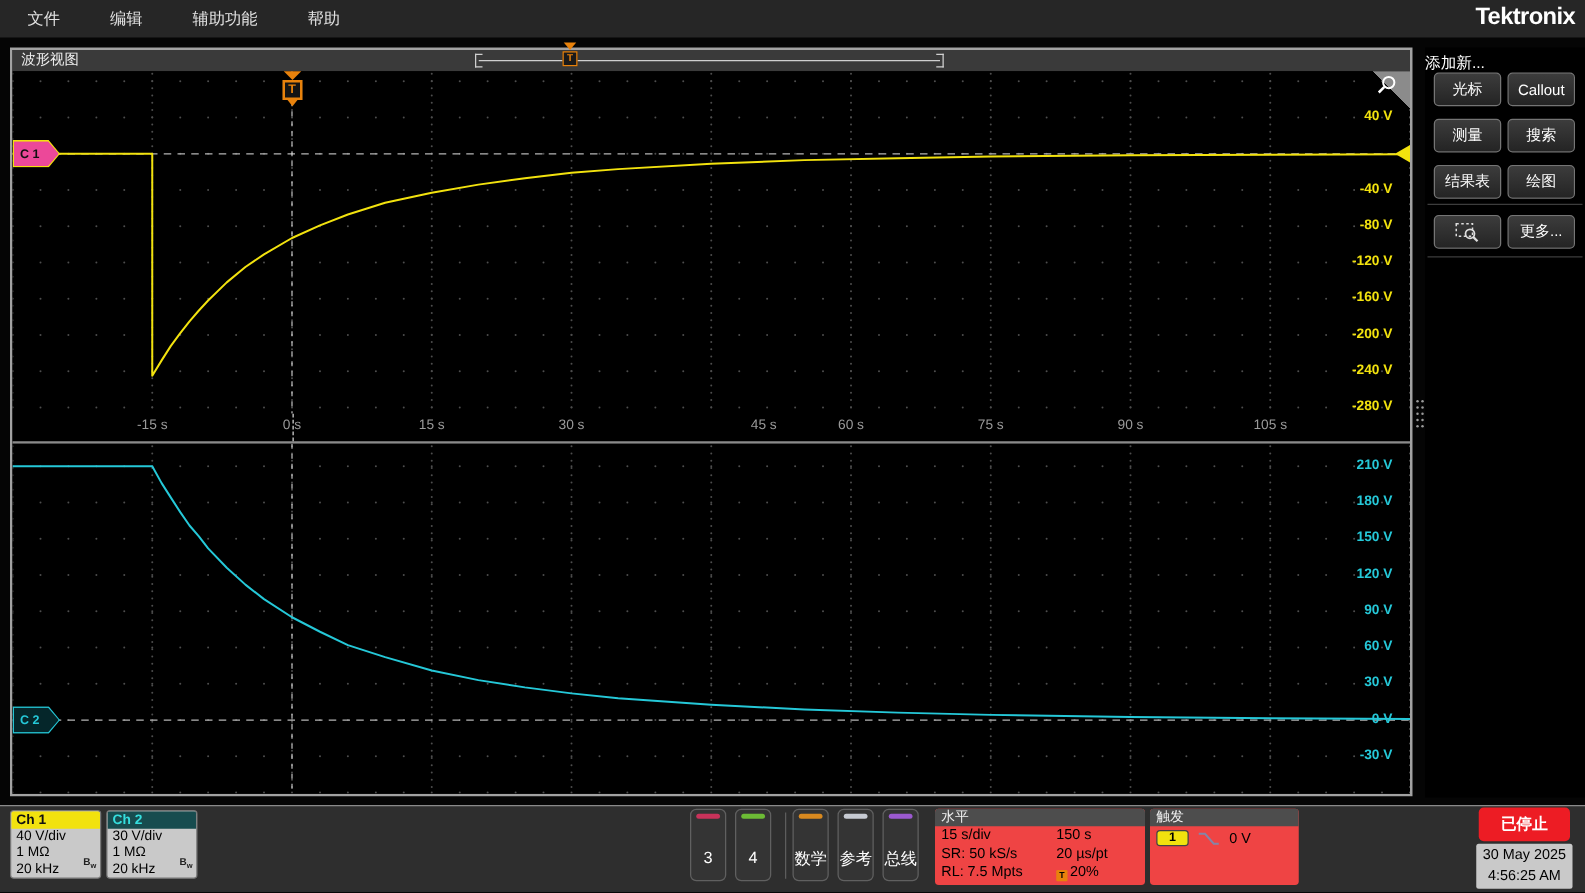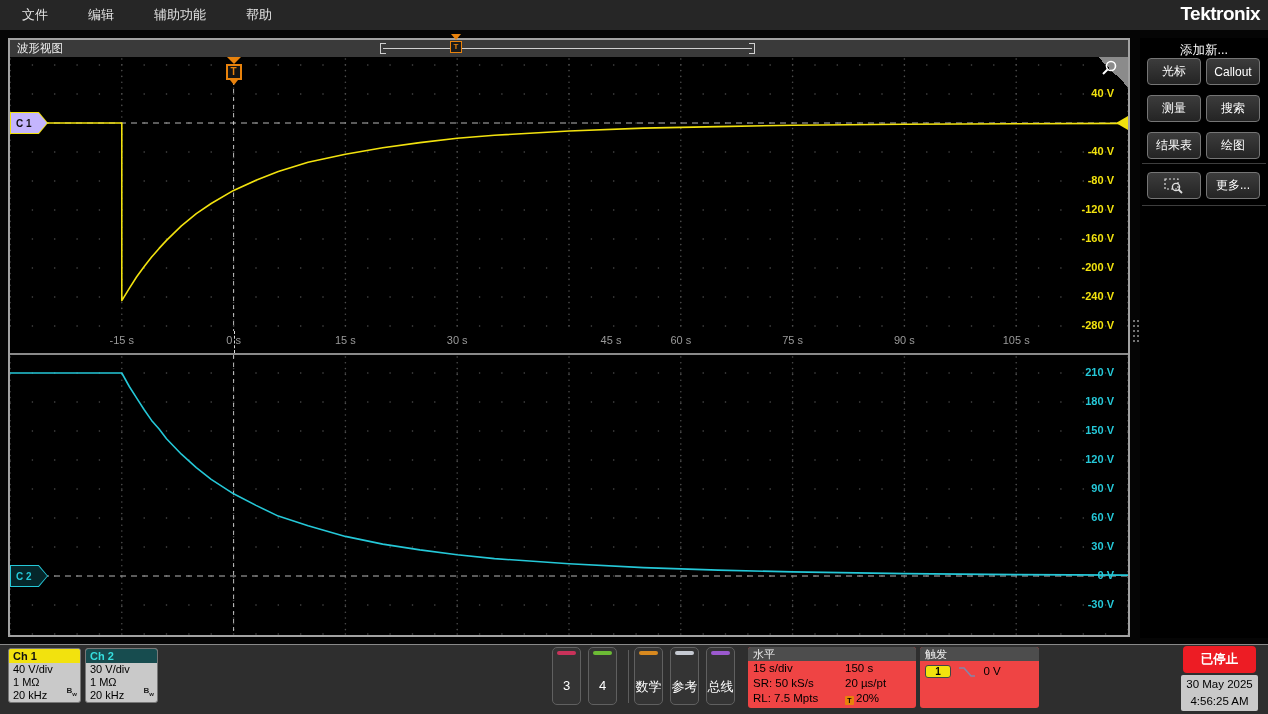--- a/index.html
+++ b/index.html
@@ -31,40 +31,40 @@
   .xaxis{position:absolute;left:0;top:291px;width:1118px;height:24px;background:#000;border-bottom:2px solid #8a8a8a;}
   .xaxis .xlab{position:absolute;top:3px;color:#9a9a9a;font-size:11px;transform:translateX(-50%);}
   .xaxis .xtrig{position:absolute;top:0;height:22px;width:0;border-left:1px dashed #d8d8d8;}
 
   .ylab{position:absolute;right:14px;font-size:11px;font-weight:600;white-space:nowrap;}
 
   .ch-badge{position:absolute;left:0;width:38px;height:22px;font-size:10px;font-weight:bold;}
   .ch-badge .outer{position:absolute;inset:0;clip-path:polygon(0 0,76% 0,100% 50%,76% 100%,0 100%);}
   .ch-badge .inner{position:absolute;left:1px;top:1px;width:36px;height:20px;clip-path:polygon(0 0,76% 0,100% 50%,76% 100%,0 100%);display:flex;align-items:center;padding-left:5px;}
   .badge-c1 .outer{background:#f2e20e;}
-  .badge-c1 .inner{background:#c4b5fd;color:#111;align-items:center;}
+  .badge-c1 .inner{background:#ec4899;color:#111;align-items:center;}
   .badge-c2 .outer{background:#25c8d8;}
   .badge-c2 .inner{background:#05262a;color:#25c8d8;}
 
   .trig-flag{position:absolute;width:16px;top:0;}
   .tf-tri{position:absolute;left:1px;top:0;width:0;height:0;border-left:7px solid transparent;border-right:7px solid transparent;border-top:7px solid #e8820c;}
   .tf-box{position:absolute;left:0;top:7px;width:16px;height:16px;background:#141414;border:2px solid #e8820c;color:#e8820c;font-weight:bold;font-size:10px;text-align:center;line-height:12px;}
   .tf-tri2{position:absolute;left:4px;top:23px;width:0;height:0;border-left:4px solid transparent;border-right:4px solid transparent;border-top:5px solid #e8820c;}
 
   .trig-arrow{position:absolute;right:0;width:0;height:0;border-top:7px solid transparent;border-bottom:7px solid transparent;border-right:12px solid #f2e20e;}
   .zoom-corner{position:absolute;right:0;top:0;width:30px;height:30px;background:linear-gradient(225deg,#8b8b8b 50%,rgba(0,0,0,0) 50%);}
   .zoom-corner svg{position:absolute;right:1px;top:1px;}
 
   
   .splitter{position:absolute;left:1133px;top:320px;width:8px;height:28px;}
   .splitter i{position:absolute;width:2px;height:2px;background:#9a9a9a;border-radius:50%;}
 
   
   .sidebar{position:absolute;left:1140px;top:38px;width:128px;height:600px;background:#000;}
-  .sb-title{position:absolute;left:0;top:4px;width:100%;text-align:center;color:#fff;font-size:12.5px;}
+  .sb-title{position:absolute;left:0;top:4px;width:100%;text-align:left;color:#fff;font-size:12.5px;}
   .sb-btn{position:absolute;width:54px;height:27px;background:linear-gradient(#3c3c3c,#242424);border:1px solid #757575;border-radius:4px;color:#fff;font-size:12px;display:flex;align-items:center;justify-content:center;cursor:default;}
   .sb-div{position:absolute;left:2px;width:124px;height:1px;background:#3d3d3d;}
 
   
   .bottombar{position:absolute;left:0;top:644px;width:1268px;height:70px;background:#2e2e2e;border-top:1px solid #8a8a8a;}
   .chbadge{position:absolute;top:3px;width:73px;height:55px;border:1px solid #777;border-radius:3px;overflow:hidden;background:#c9c9c9;}
   .chbadge .hd{height:14px;font-size:11px;font-weight:bold;padding:1px 0 0 4px;}
   .chbadge .bd{font-size:11px;color:#000;padding:0 4px;line-height:13px;position:relative;}
   .bwicon{position:absolute;right:3px;bottom:1px;font-size:8px;color:#222;font-weight:bold;}
   .bwicon sub{font-size:6px;}

